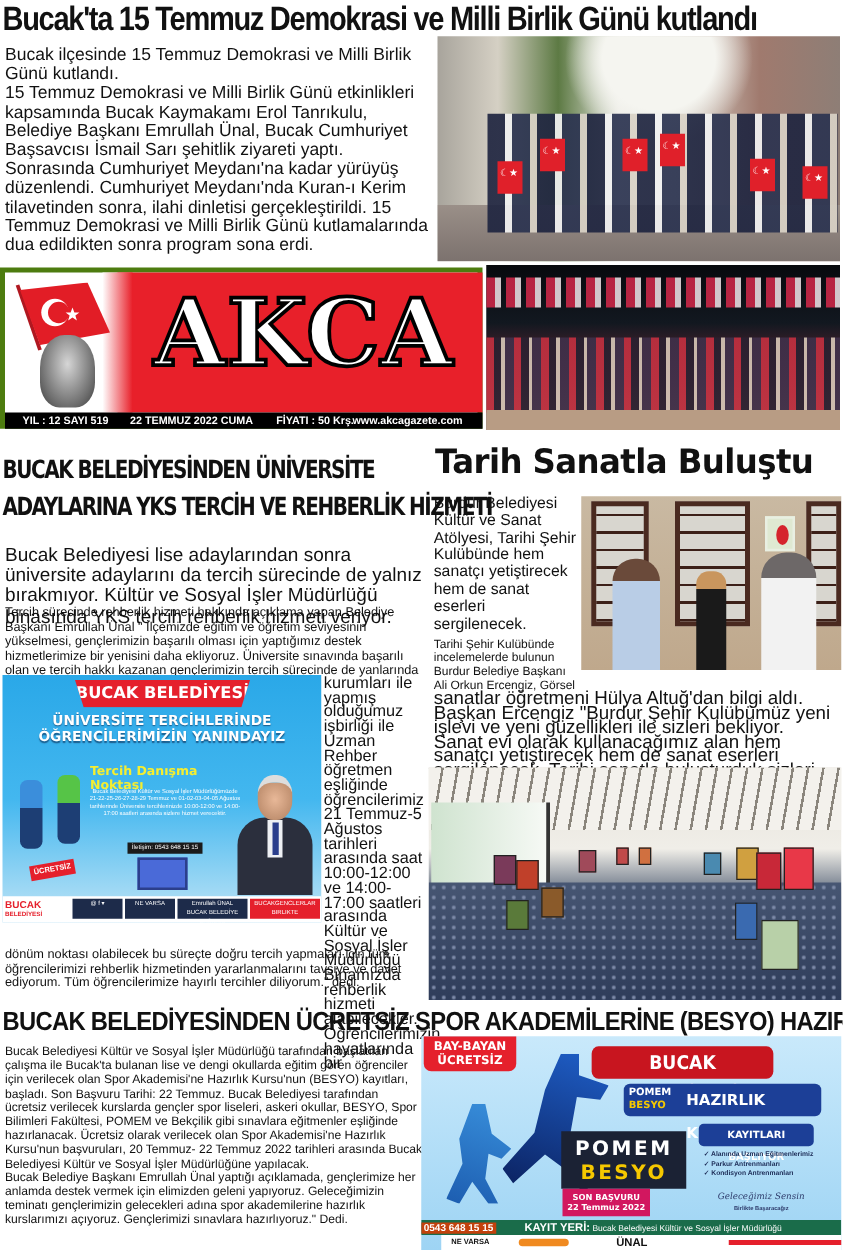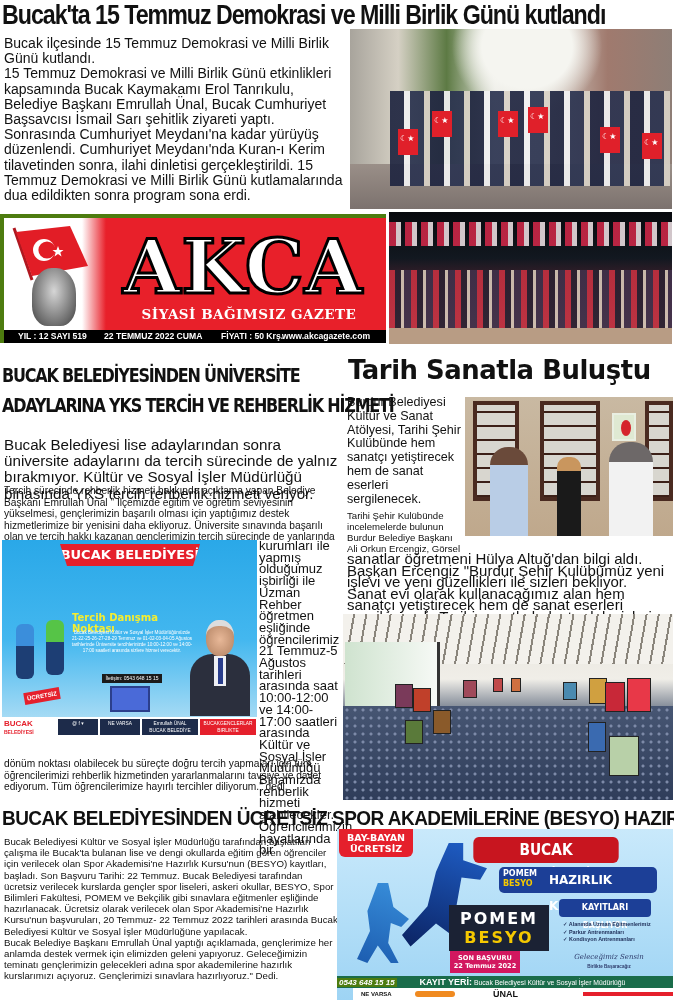--- a/index.html
+++ b/index.html
@@ -99,21 +99,21 @@
   .banner-besyo .hk .pb .b { color: #f5c800; }
   .banner-besyo .hk .txt { position: absolute; left: 50px; top: 0; }
   .banner-besyo .kb { position: absolute; left: 222px; top: 70px; width: 92px; height: 18px; background: #1c3f97; border-radius: 4px; color: #fff; font-weight: bold; font-size: 8px; line-height: 18px; text-align: center; font-family: "DejaVu Sans", sans-serif; }
   .banner-besyo .pb-big { position: absolute; left: 112px; top: 76px; width: 100px; height: 46px; background: #1b2234; color: #fff; font-family: "DejaVu Sans", sans-serif; font-weight: bold; font-size: 16px; line-height: 19px; text-align: center; padding-top: 4px; letter-spacing: 2px; }
   .banner-besyo .pb-big .y { color: #f5c800; display: block; }
   .banner-besyo .son { position: absolute; left: 113px; top: 122px; width: 70px; height: 22px; background: #d2175f; color: #fff; font-weight: bold; font-size: 6.6px; line-height: 8px; text-align: center; padding-top: 3px; font-family: "DejaVu Sans", sans-serif; }
   .banner-besyo .list { position: absolute; left: 226px; top: 92px; width: 110px; font-size: 5.4px; line-height: 7.6px; color: #1b2a55; font-weight: bold; }
   .banner-besyo .sig { position: absolute; left: 232px; top: 124px; width: 80px; text-align: center; font-family: "DejaVu Serif", serif; font-style: italic; font-size: 7px; color: #2d3a6a; line-height: 9px; }
   .banner-besyo .sig small { display: block; font-family: "Liberation Sans", sans-serif; font-style: normal; font-weight: bold; font-size: 4.6px; }
   .banner-besyo .strip { position: absolute; left: 0; top: 147px; width: 336px; height: 12px; background: #1a6c4a; color: #fff; font-size: 6.8px; line-height: 12px; white-space: nowrap; }
-  .banner-besyo .strip .ph { background: #4d7c0f; padding: 0 2px; font-weight: bold; font-size: 8px; font-style: italic; }
+  .banner-besyo .strip .ph { background: #c2410c; padding: 0 2px; font-weight: bold; font-size: 8px; }
   .banner-besyo .strip .ky { font-weight: bold; font-size: 9px; padding-left: 21px; }
   .banner-besyo .footer { position: absolute; left: 16px; top: 159px; width: 336px; height: 30px; background: #fff; font-size: 6px; font-weight: bold; line-height: 12px; }
 </style>
 </head>
 <body>
 
 <div class="abs headline-top">Bucak'ta 15 Temmuz Demokrasi ve Milli Birlik Günü kutlandı</div>
 <div class="abs lead1" style="white-space: pre-line;">Bucak ilçesinde 15 Temmuz Demokrasi ve Milli Birlik Günü kutlandı.
 15 Temmuz Demokrasi ve Milli Birlik Günü etkinlikleri kapsamında Bucak Kaymakamı Erol Tanrıkulu, Belediye Başkanı Emrullah Ünal, Bucak Cumhuriyet Başsavcısı İsmail Sarı şehitlik ziyareti yaptı. Sonrasında Cumhuriyet Meydanı'na kadar yürüyüş düzenlendi. Cumhuriyet Meydanı'nda Kuran-ı Kerim tilavetinden sonra, ilahi dinletisi gerçekleştirildi. 15 Temmuz Demokrasi ve Milli Birlik Günü kutlamalarında dua edildikten sonra program sona erdi.</div>
 
@@ -133,21 +133,20 @@
   <div class="fade"></div>
   <svg class="flag-icon" viewBox="0 0 80 56">
     <line x1="4" y1="2" x2="22" y2="54" stroke="#b01820" stroke-width="3"></line>
     <path d="M6 6 L60 0 L78 40 L22 50 Z" fill="#e21d26"></path>
     <circle cx="34" cy="24" r="11" fill="#fff"></circle>
     <circle cx="37" cy="24" r="8.6" fill="#e21d26"></circle>
     <polygon points="48,20 49.5,24 53.5,24 50.3,26.4 51.5,30.4 48,28 44.5,30.4 45.7,26.4 42.5,24 46.5,24" fill="#fff"></polygon>
   </svg>
   <div class="ataturk"></div>
   <div class="logo-text">AKCA</div>
-  <div class="sub">SİYASİ BAĞIMSIZ GAZETE</div>
   <div class="bar">
     <span style="left:14px;">YIL : 12 SAYI 519</span>
     <span style="left:100px;">22 TEMMUZ 2022 CUMA</span>
     <span style="left:205px;margin-left:12px;">FİYATI : 50 Krş.</span>
     <span style="left:278px;">www.akcagazete.com</span>
   </div>
 </div>
 
 <div class="abs photo photo-night">
   <div class="bunting"></div>
@@ -157,20 +156,24 @@
 
 <div class="abs h-uni">
   <div>BUCAK BELEDİYESİNDEN ÜNİVERSİTE</div>
   <div>ADAYLARINA YKS TERCİH VE REHBERLİK HİZMETİ</div>
 </div>
 <div class="abs lead-uni">Bucak Belediyesi lise adaylarından sonra üniversite adaylarını da tercih sürecinde de yalnız bırakmıyor. Kültür ve Sosyal İşler Müdürlüğü binasında YKS tercih rehberlik hizmeti veriyor.</div>
 <div class="abs body-uni">Tercih sürecinde rehberlik hizmeti hakkında açıklama yapan Belediye Başkanı Emrullah Ünal " İlçemizde eğitim ve öğretim seviyesinin yükselmesi, gençlerimizin başarılı olması için yaptığımız destek hizmetlerimize bir yenisini daha ekliyoruz. Üniversite sınavında başarılı olan ve tercih hakkı kazanan gençlerimizin tercih sürecinde de yanlarında olacağız. Özel Ali Bozkurt Eğitim</div>
 
 <div class="abs banner-uni">
   <div class="ribbon">BUCAK BELEDİYESİ</div>
+  <div class="t1">
+    <div>ÜNİVERSİTE TERCİHLERİNDE</div>
+    <div>ÖĞRENCİLERİMİZİN YANINDAYIZ</div>
+  </div>
   <div class="t2">Tercih Danışma Noktası</div>
   <div class="small">Bucak Belediyesi Kültür ve Sosyal İşler Müdürlüğümüzde 21-22-25-26-27-28-29 Temmuz ve 01-02-03-04-05 Ağustos tarihlerinde Üniversite tercihlerinizde 10:00-12:00 ve 14:00-17:00 saatleri arasında sizlere hizmet verecektir.</div>
   <div class="phone">İletişim: 0543 648 15 15</div>
   <div class="free">ÜCRETSİZ</div>
   <div class="kid1"></div>
   <div class="kid2"></div>
   <div class="laptop"></div>
   <div class="man">
     <div class="body"></div>
     <div class="shirt"></div>

